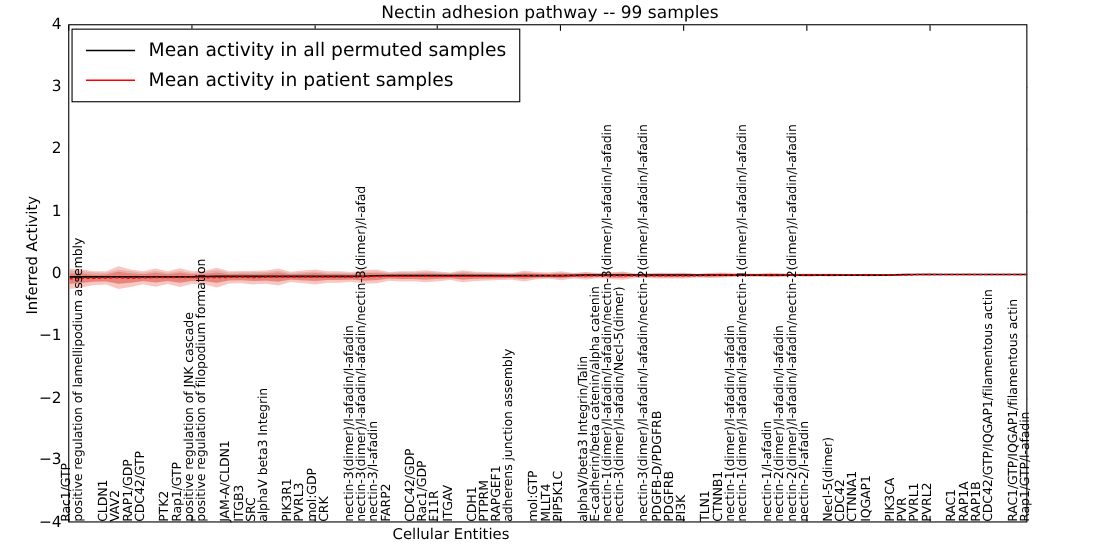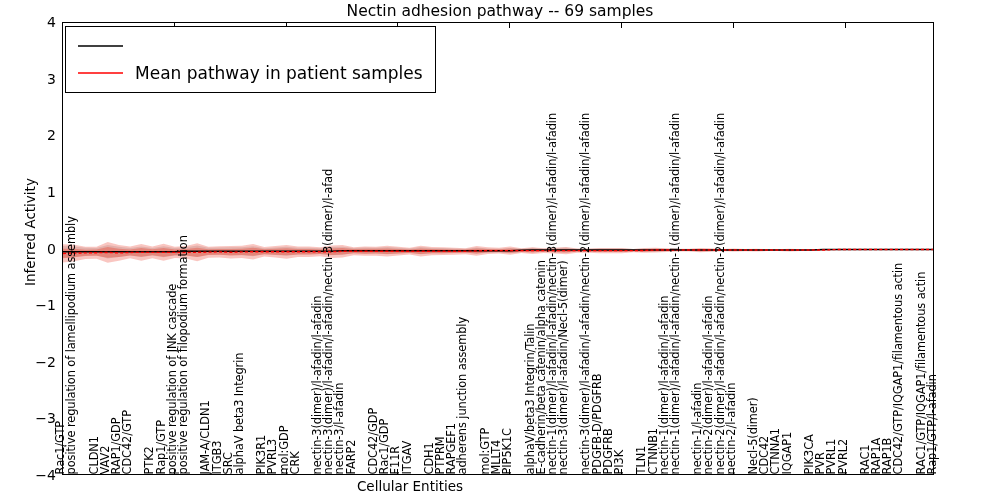--- a/index.html
+++ b/index.html
@@ -163,21 +163,21 @@
     top: 0;
     width: 872px;
     height: 453px;
   }
 </style>
 </head>
 <body>
 
 <div id="figure">
 
-  <div id="chart-title">Nectin adhesion pathway -- 69 samples</div>
+  <div id="chart-title">Nectin adhesion pathway -- 99 samples</div>
 
   <div id="y-axis-label">Inferred Activity</div>
   <div id="x-axis-label">Cellular Entities</div>
 
   <div id="yticks-layer">
       <div class="ytick-label" style="top: 468px;">−4</div>
       <div class="ytick-label" style="top: 411.375px;">−3</div>
       <div class="ytick-mark" style="top: 418.375px;"></div>
       <div class="ytick-mark-right" style="top: 418.375px;"></div>
       <div class="ytick-label" style="top: 354.75px;">−2</div>
@@ -291,22 +291,23 @@
       <div class="xtick-mark-top" style="left: 732.769px;"></div>
       <div class="xtick-mark" style="left: 844.564px;"></div>
       <div class="xtick-mark-top" style="left: 844.564px;"></div>
     </div>
 
   <div id="legend">
     <div class="legend-row">
       <svg class="legend-swatch" viewBox="0 0 45 4" style="height:4px;">
           <line x1="0" y1="2" x2="45" y2="2" stroke="#000000" stroke-width="1.4"></line>
         </svg>
+      <span class="legend-text">Mean activity in all permuted samples</span>
     </div>
     <div class="legend-row">
       <svg class="legend-swatch" viewBox="0 0 45 4" style="height:4px;">
           <line x1="0" y1="2" x2="45" y2="2" stroke="#ff0000" stroke-width="1.4"></line>
         </svg>
-      <span class="legend-text">Mean pathway in patient samples</span>
+      <span class="legend-text">Mean activity in patient samples</span>
     </div>
   </div>
 
 </div>
 
 </body></html>

